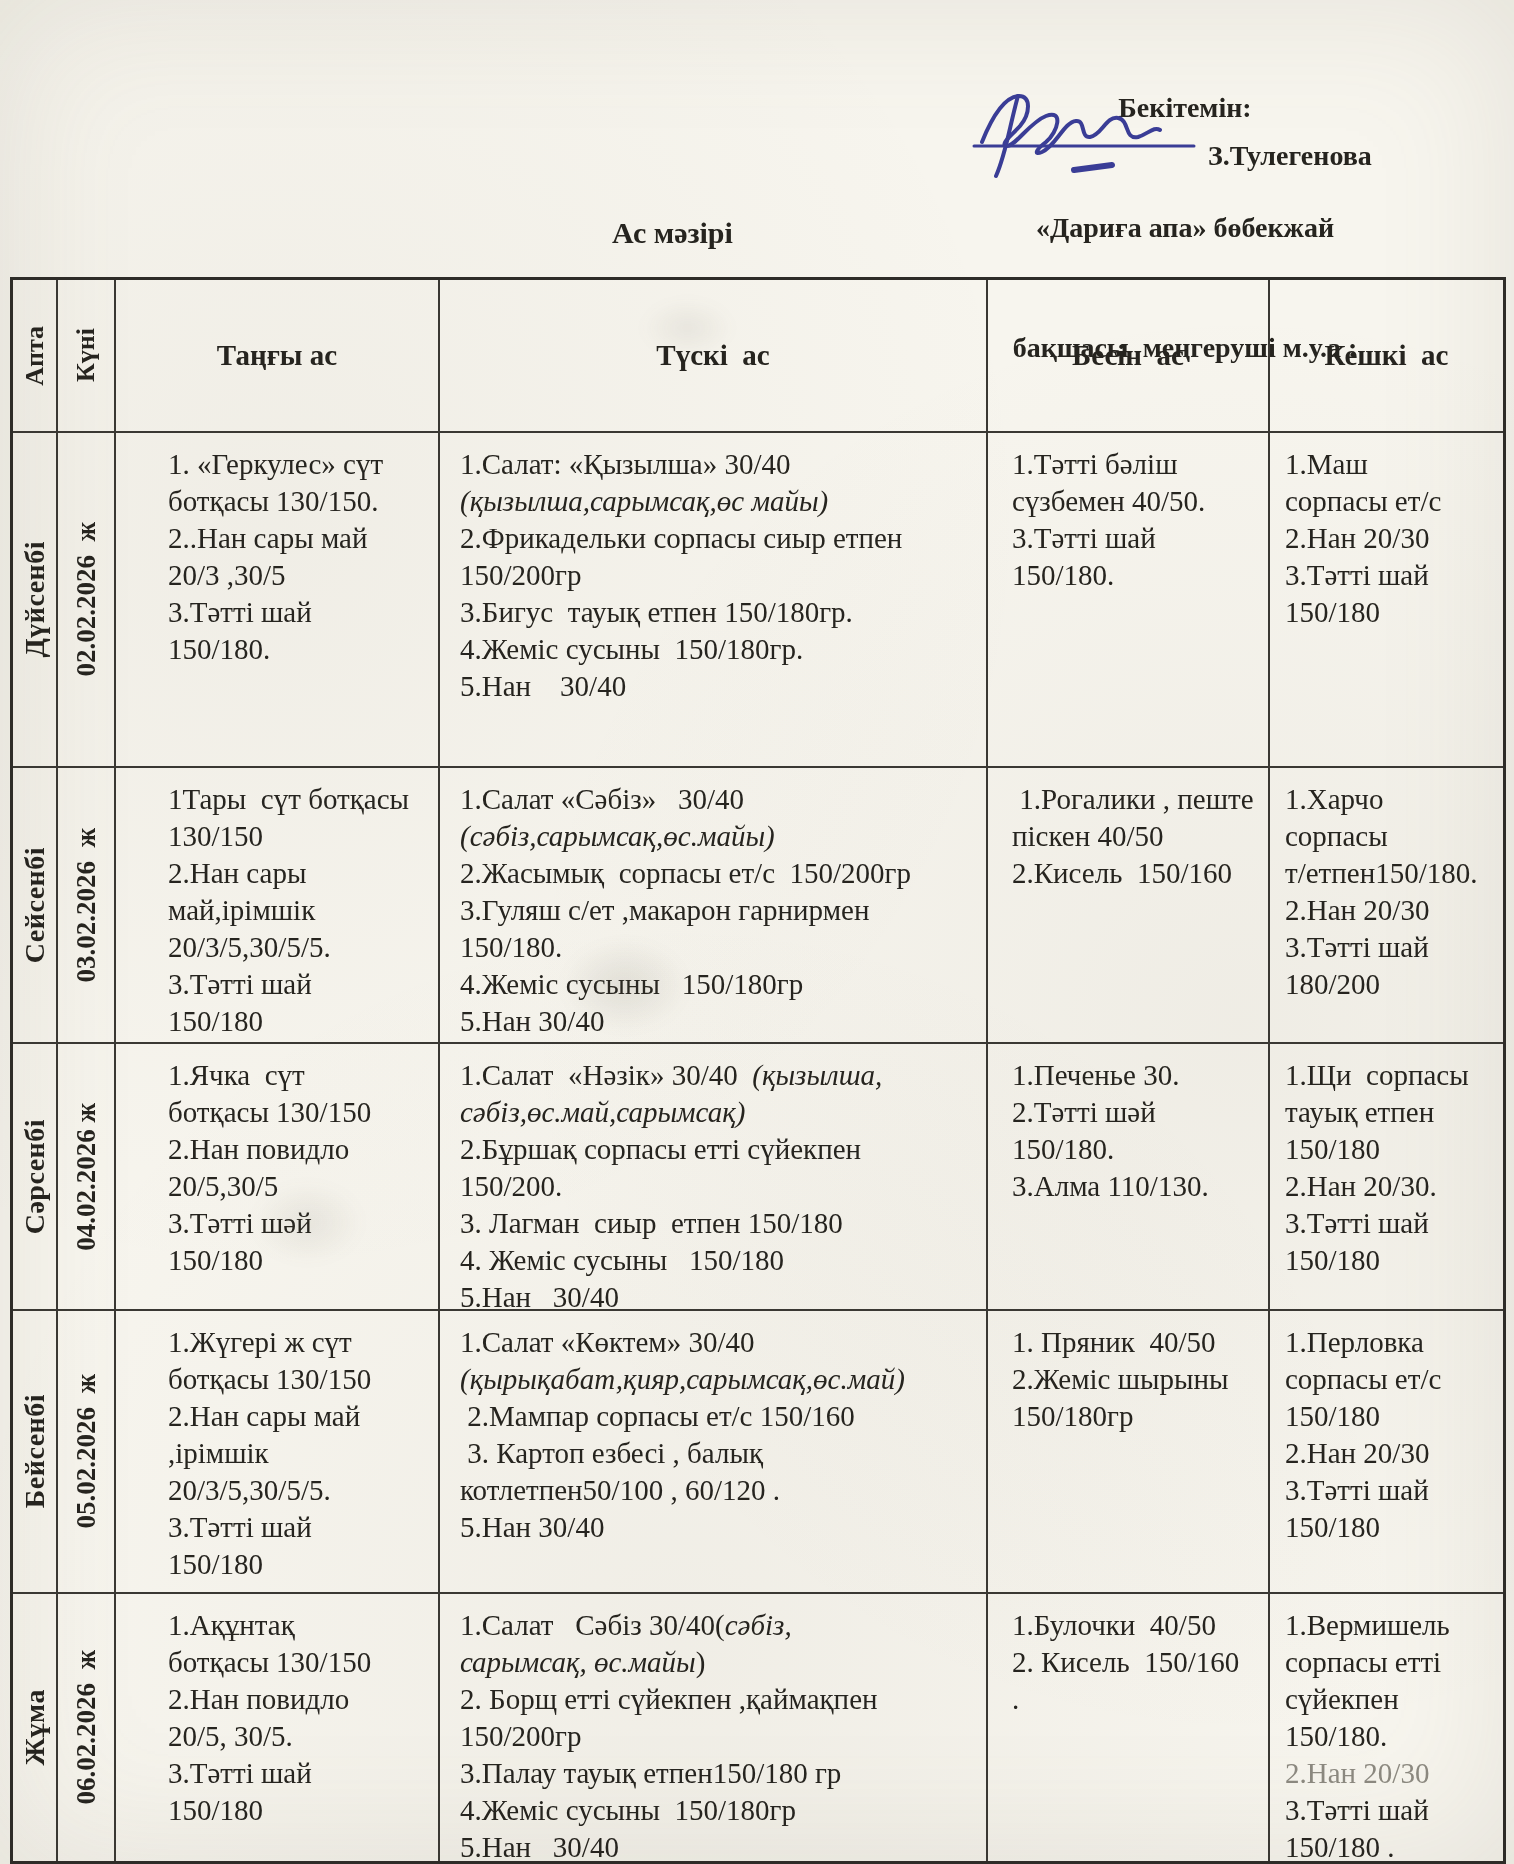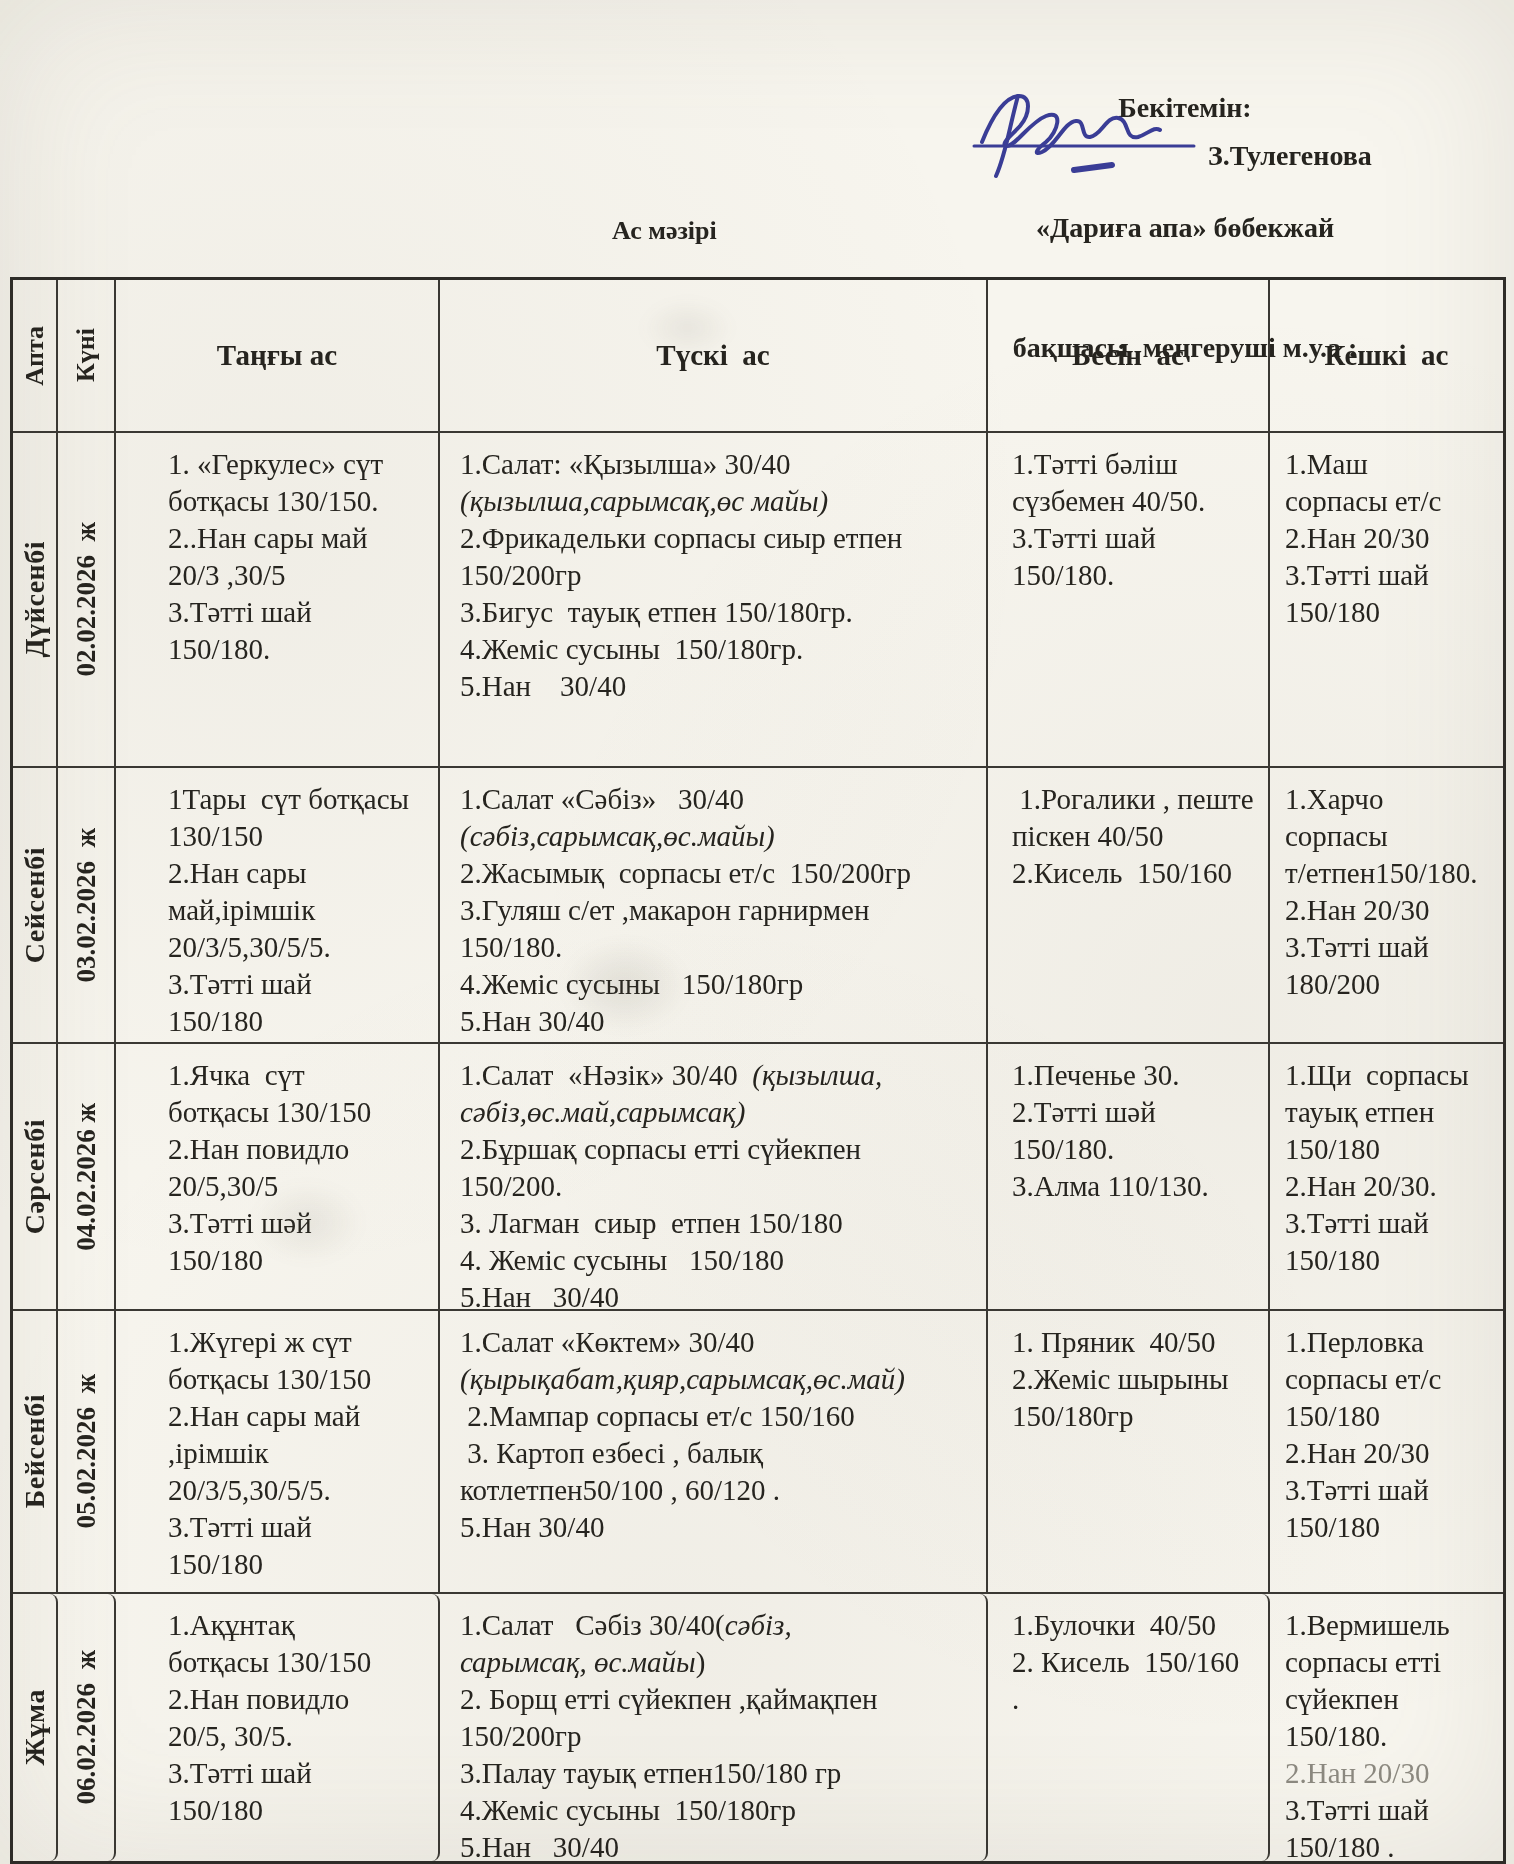--- a/index.html
+++ b/index.html
@@ -15,33 +15,33 @@
   }
   #page{position:relative;width:1514px;height:1864px;box-shadow:inset 0 0 140px rgba(120,110,90,.14);}
 
   
   #approval{position:absolute;left:920px;top:8px;width:530px;text-align:center;
     font-weight:bold;font-size:28px;line-height:40px;white-space:pre;}
   #approval .nm{position:absolute;left:288px;top:128px;white-space:pre;}
   #sig{position:absolute;left:46px;top:80px;}
 
   
-  #doc-title{position:absolute;left:612px;top:216px;font-weight:bold;font-size:26px;white-space:pre;}
+  #doc-title{position:absolute;left:612px;top:216px;font-weight:bold;font-size:30px;white-space:pre;}
 
   
   #menu-table{
     position:absolute;left:10px;top:277px;width:1496px;height:1587px;
     box-sizing:border-box;border:3px solid #2e2c28;background:transparent;
     display:grid;
     grid-template-columns:45px 58px 324px 548px 282px 1fr;
     grid-template-rows:153px 335px 276px 267px 283px 1fr;
   }
   .c{border-right:2px solid #3a3833;border-bottom:2px solid #3a3833;overflow:hidden;box-sizing:border-box;}
   .c.lc{border-right:none;}
-  .c.lr{border-bottom:none;border-radius:8px;}
+  .c.lr{border-bottom:none;}
   .rot{display:flex;align-items:center;justify-content:center;}
   .rot > span{writing-mode:vertical-rl;transform:rotate(180deg);white-space:pre;font-weight:bold;}
   .hd{display:flex;align-items:center;justify-content:center;font-weight:bold;font-size:29px;white-space:pre;}
   .hd.rot > span{font-size:26px;}
   .day > span{font-size:28px;letter-spacing:.5px;}
   .date > span{font-size:27px;}
   .meal{padding:13px 6px 15px 20px;font-size:29px;line-height:37px;}
   .meal.breakfast{padding-left:52px;}
   .meal.snack{padding-left:24px;}
   .meal.dinner{padding-left:15px;}

